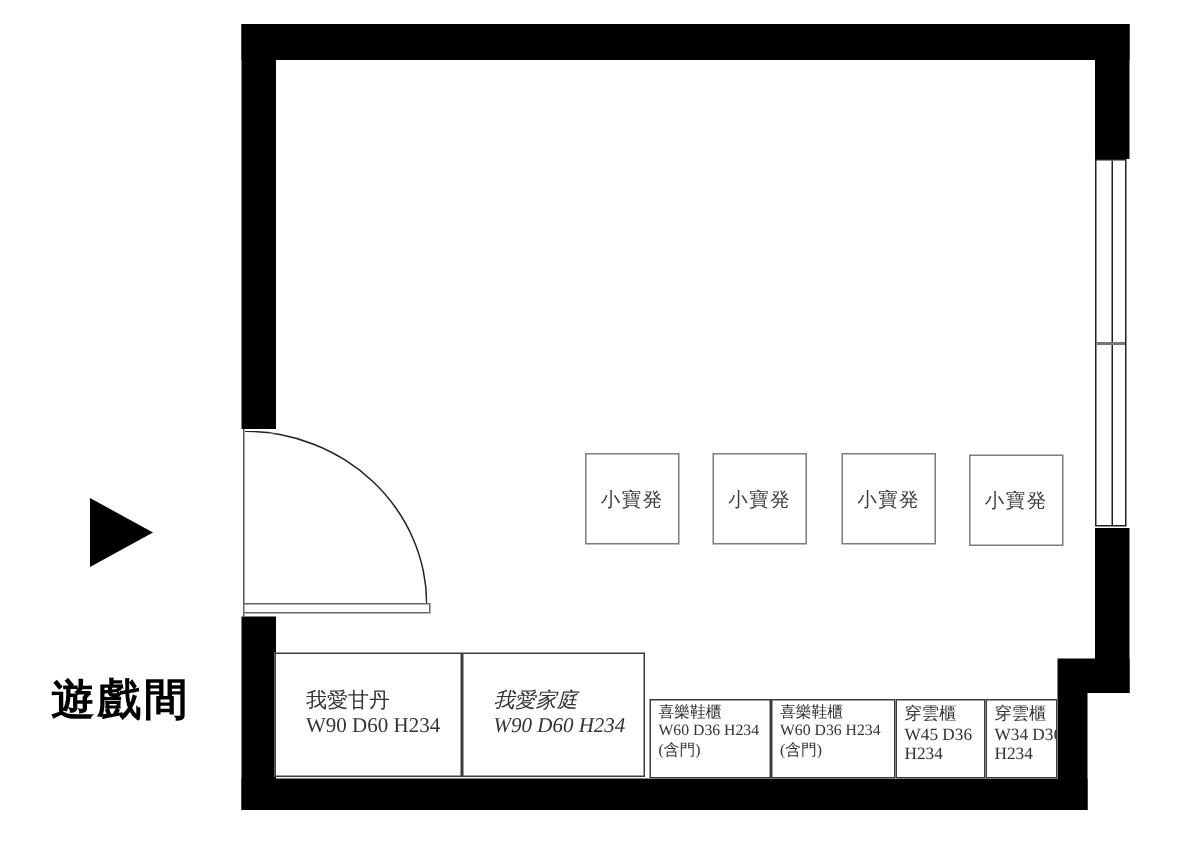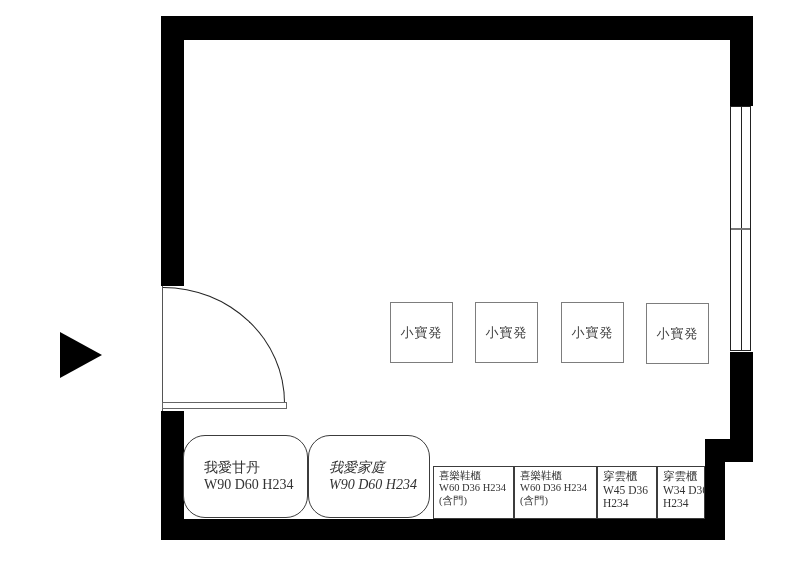--- a/index.html
+++ b/index.html
@@ -67,21 +67,21 @@
   
   .cabinet {
     position: absolute;
     background: #fff;
     border: 1px solid #3c3c3c;
     box-sizing: border-box;
     color: #333;
     line-height: 1.2;
     overflow: hidden;
   }
-  .cabinet.large { font-size: 14px; padding: 24px 4px 0 20px; border-radius: 22px; }
+  .cabinet.large { font-size: 14px; padding: 24px 4px 0 20px; }
   .cabinet.small { font-size: 10.5px; padding: 3px 1px 0 5px; line-height: 1.18; }
   .cabinet div { white-space: nowrap; }
 
   
   .direction-arrow {
     position: absolute; left: 60px; top: 332px;
     width: 0; height: 0;
     border-left: 42px solid #000;
     border-top: 23px solid transparent;
     border-bottom: 23px solid transparent;
@@ -152,14 +152,15 @@
     <div>W45 D36</div>
     <div>H234</div>
   </div>
   <div class="cabinet small" style="left:657px; top:466px; width:48px; height:53px; font-size:11.5px;">
     <div>穿雲櫃</div>
     <div>W34 D36</div>
     <div>H234</div>
   </div>
 
   <div class="direction-arrow"></div>
+  <div class="room-name">遊戲間</div>
 
 </div>
 
 </body></html>

